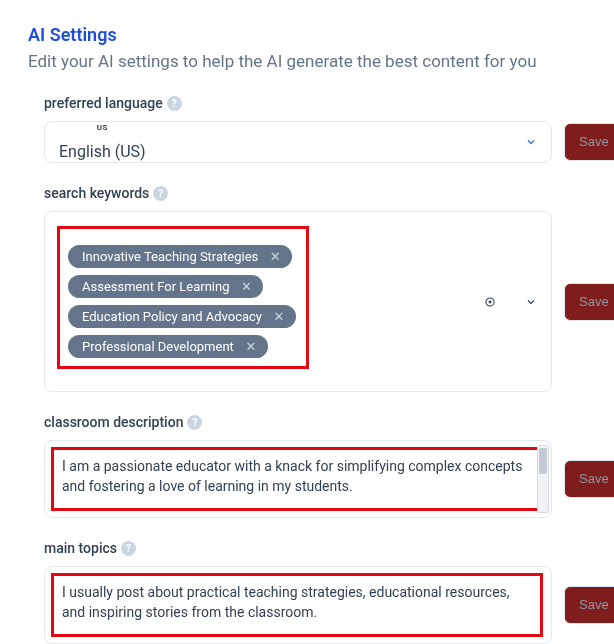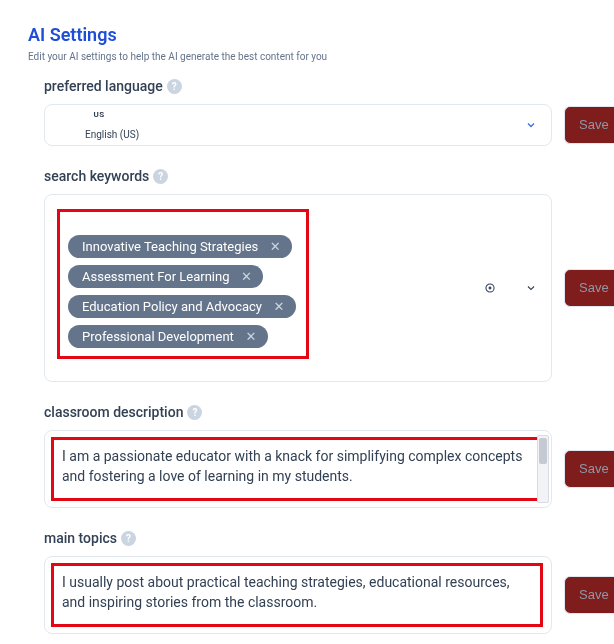--- a/index.html
+++ b/index.html
@@ -14,23 +14,23 @@
     overflow: hidden;
   }
   .container { padding: 24px 0 0 28px; }
   .page-title {
     font-size: 18px;
     font-weight: 600;
     color: #1d4ed8;
     margin: 0 0 6px 0;
   }
   .page-subtitle {
-    font-size: 10px;
+    font-size: 17px;
     color: #64748b;
-    margin: 0 0 16px 0;
+    margin: 0 0 24px 0;
   }
   .section { margin-bottom: 22px; padding-left: 16px; }
   .field-label-row {
     display: flex;
     align-items: center;
     gap: 4px;
     margin-bottom: 10px;
   }
   .field-label {
     font-size: 14px;
@@ -88,41 +88,41 @@
     cursor: pointer;
     height: 42px;
   }
   .select-left { display: flex; align-items: center; gap: 10px; flex-direction: column; }
   .flag-badge {
     font-size: 8px;
     font-weight: 700;
     letter-spacing: 0.5px;
     color: #334155;
   }
-  .select-value { font-size: 10px; color: #334155; margin-left: 26px; }
+  .select-value { font-size: 16px; color: #334155; }
   .chevron-down {
     width: 12px; height: 12px;
     color: #3a6fde;
   }
   .chevron-down svg, .chevron-slate svg { width: 100%; height: 100%; display:block;}
   
   .keywords-box {
     flex: 1;
     border: 1px solid #e2e8f0;
     border-radius: 8px;
     padding: 14px 12px 22px 12px;
     display: flex;
     align-items: flex-start;
     background: #fff;
     min-height: 150px;
     position: relative;
   }
   .highlight-frame {
     border: 3px solid #e30613;
-    padding: 23px 10px 8px 8px;
+    padding: 16px 10px 8px 8px;
     display: inline-flex;
     flex-direction: column;
     align-items: flex-start;
     gap: 7px;
   }
   .chip {
     display: inline-flex;
     align-items: center;
     gap: 10px;
     background: #64748b;

